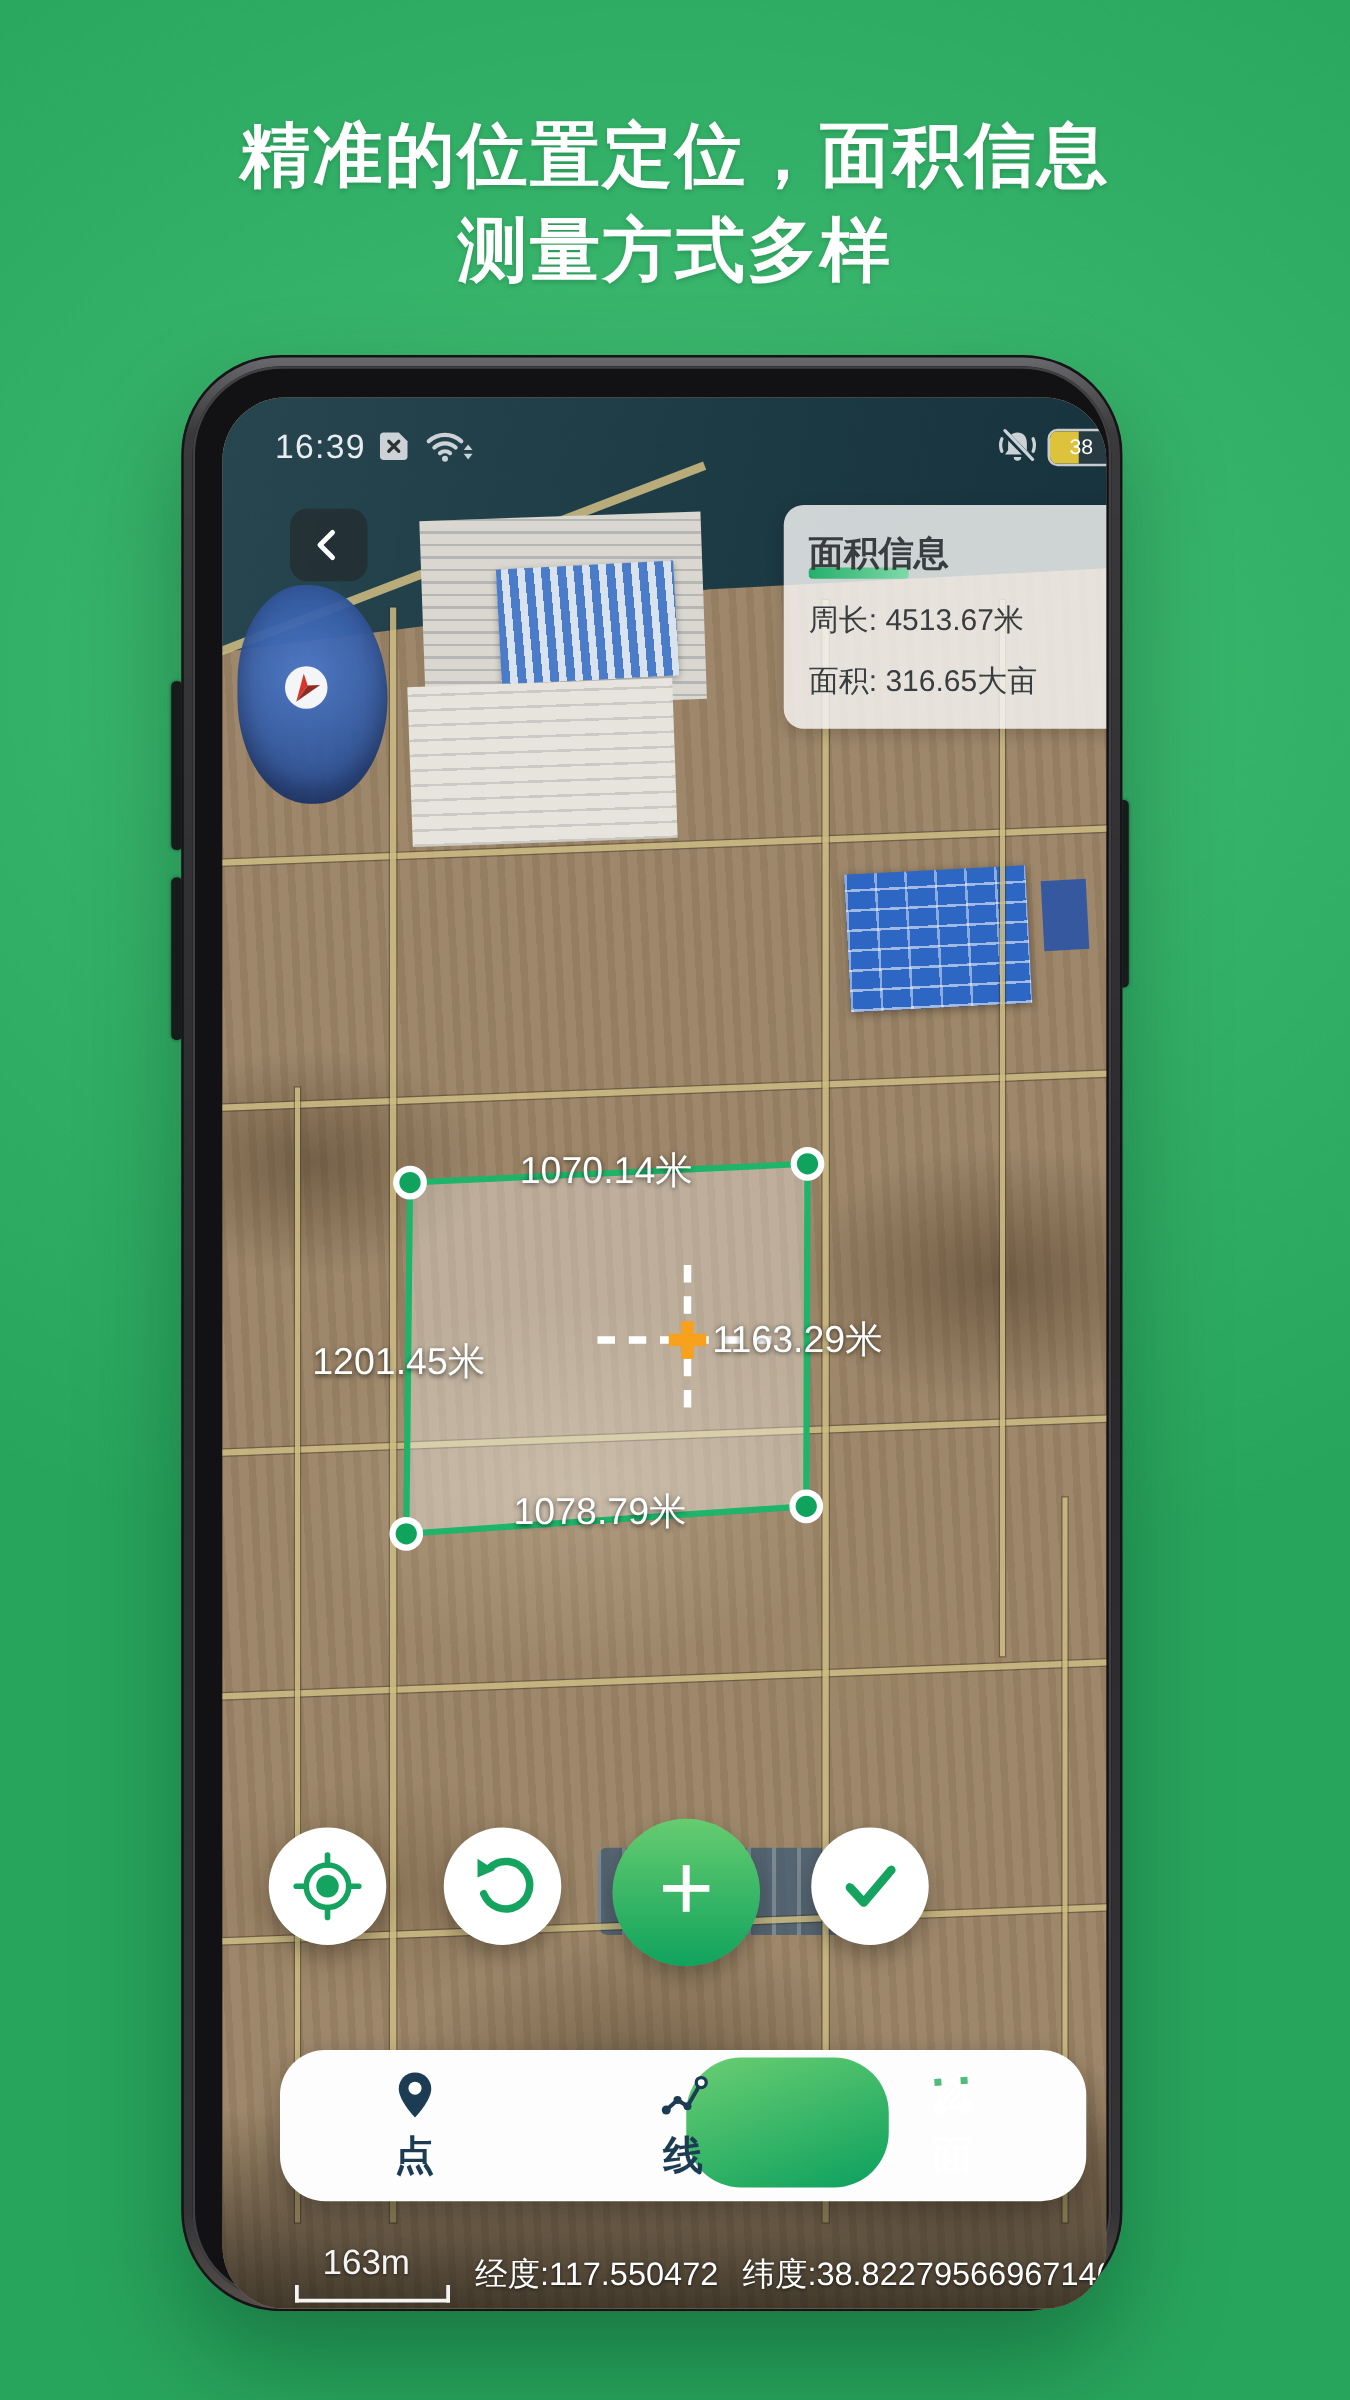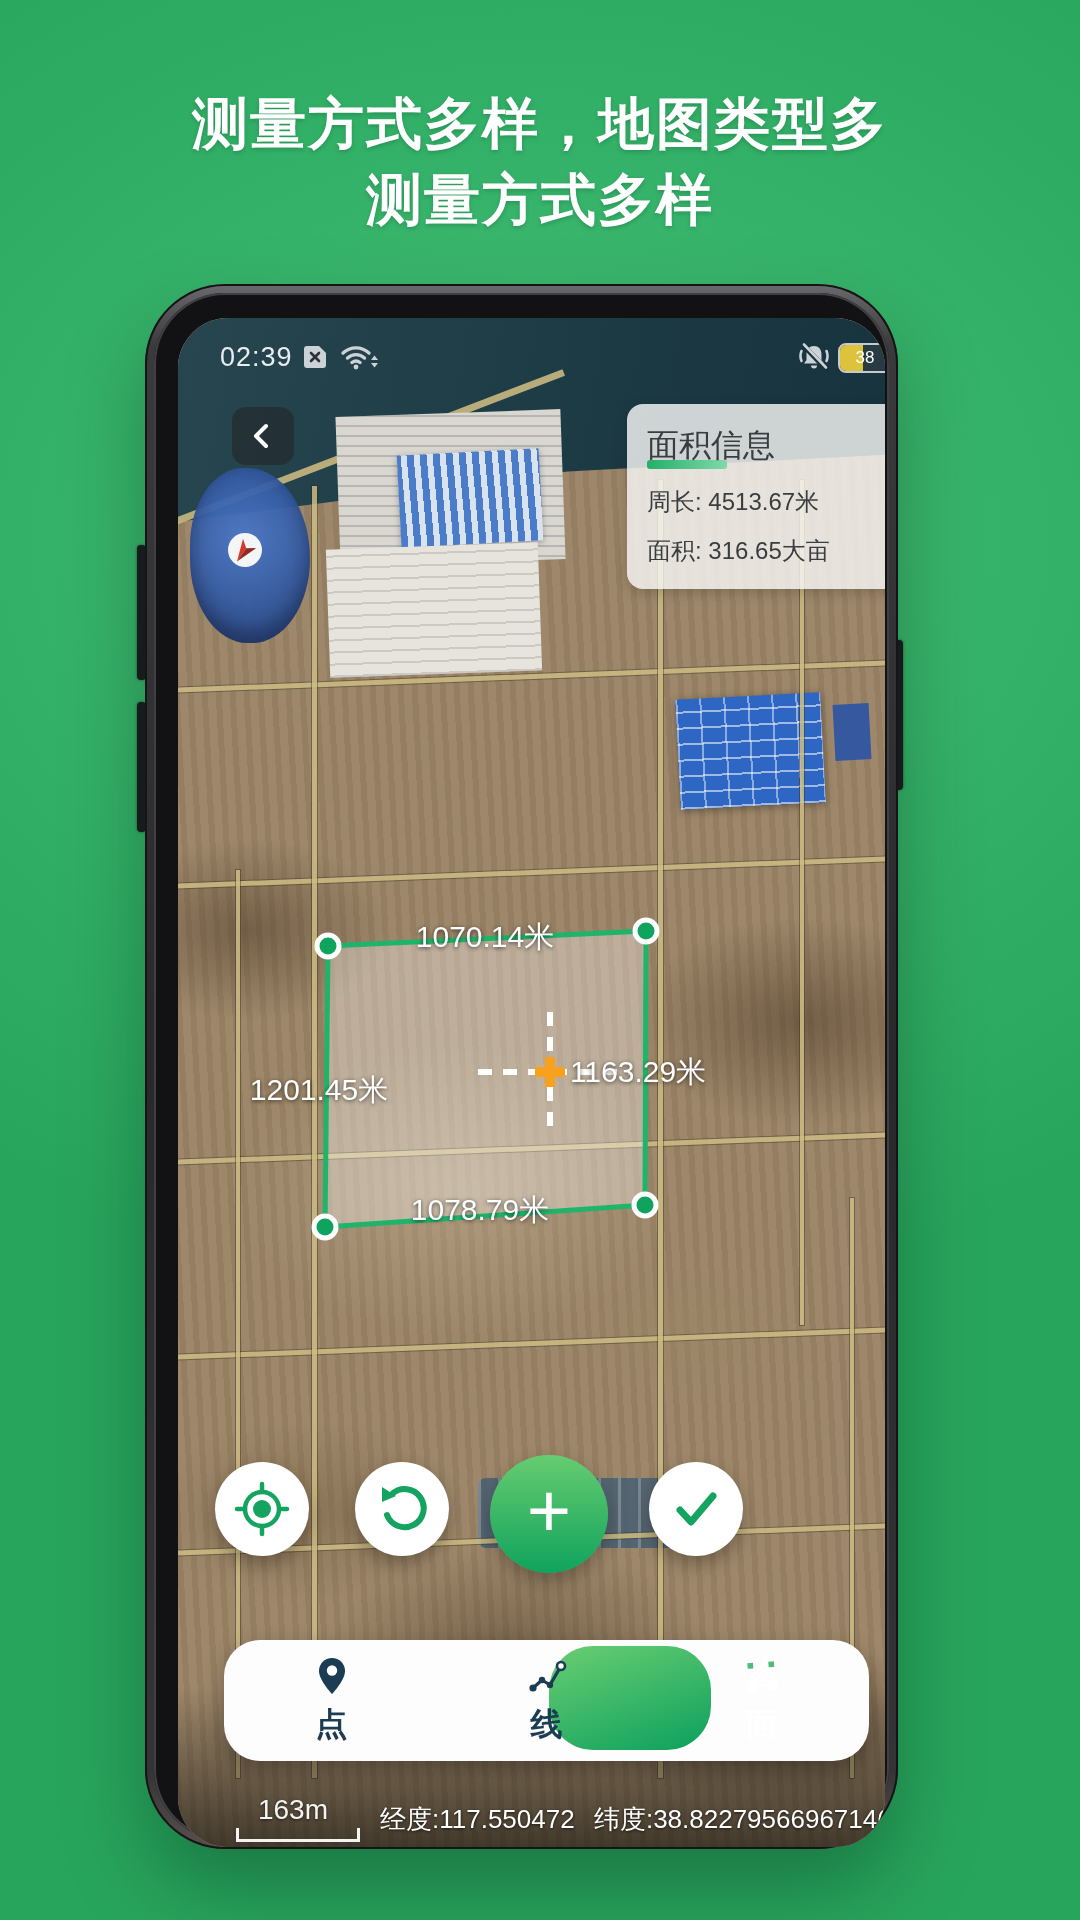--- a/index.html
+++ b/index.html
@@ -84,21 +84,21 @@
   .sb-batt{position:absolute;left:660px;top:7px;width:50px;height:26px;border:2px solid #c6cbcf;border-radius:8px;
     background:rgba(55,65,70,.55);overflow:hidden;}
   .sb-batt .fill{position:absolute;left:0;top:0;bottom:0;width:45%;background:#ddc33c;}
   .sb-batt .pct{position:absolute;inset:0;text-align:center;font-size:17px;line-height:26px;color:#fff;font-weight:normal;}
   
   .back-btn{position:absolute;left:54px;top:89px;width:62px;height:58px;border-radius:14px;
     background:rgba(35,38,40,.62);display:flex;align-items:center;justify-content:center;}
   .info-panel{position:absolute;left:449px;top:86px;width:250px;border-radius:16px;
     background:rgba(247,247,245,.82);box-shadow:0 4px 14px rgba(0,0,0,.18);
     padding:20px 18px 22px 20px;color:#3a3d3f;}
-  .info-title{font-size:32px;font-weight:normal;display:inline-block;position:relative;z-index:1;}
+  .info-title{font-size:28px;font-weight:bold;display:inline-block;position:relative;z-index:1;}
   .info-underline{width:80px;height:9px;margin-top:-8px;border-radius:3px;
     background:linear-gradient(90deg,#23b069,#7fd9a9);}
   .info-row{margin-top:17px;font-size:24px;white-space:nowrap;}
   
   .meas-label{position:absolute;transform:translate(-50%,-50%);color:#fff;font-size:30px;
     text-shadow:0 1px 4px rgba(0,0,0,.65);white-space:nowrap;z-index:6;}
   .svg-overlay{position:absolute;left:0;top:0;z-index:5;}
   
   .act-btn{position:absolute;border-radius:50%;display:flex;align-items:center;justify-content:center;
     box-shadow:0 8px 18px rgba(0,0,0,.28);z-index:10;}
@@ -121,21 +121,21 @@
   .scale-bracket{position:absolute;left:58px;top:1510px;width:118px;height:11px;z-index:12;
     border-left:3px solid #f4f4f2;border-right:3px solid #f4f4f2;border-bottom:3px solid #f4f4f2;}
   .coords{position:absolute;left:196px;top:1484px;width:500px;text-align:center;color:#fff;font-size:26px;z-index:12;
     text-shadow:0 1px 3px rgba(0,0,0,.7);white-space:nowrap;}
   .coords span{margin:0 6px;}
 </style>
 </head>
 <body>
 
 <div class="hero-title">
-  <div>测量方式多样，地图类型多</div>
+  <div>精准的位置定位，面积信息</div>
   <div>测量方式多样</div>
 </div>
 
 <div class="side-btn sb-l1"></div>
 <div class="side-btn sb-l2"></div>
 <div class="side-btn sb-r1"></div>
 
 <div class="phone">
   <div class="phone-inner">
     <div class="screen">
@@ -180,21 +180,21 @@
         <circle cx="467" cy="887" r="11" fill="#10a35d" stroke="#ffffff" stroke-width="5"></circle>
         <circle cx="147" cy="909" r="11" fill="#10a35d" stroke="#ffffff" stroke-width="5"></circle>
       </svg>
 
       <div class="meas-label" style="left:307px;top:619px;">1070.14米</div>
       <div class="meas-label" style="left:141px;top:772px;">1201.45米</div>
       <div class="meas-label" style="left:460px;top:754px;">1163.29米</div>
       <div class="meas-label" style="left:302px;top:892px;">1078.79米</div>
 
       <div class="statusbar">
-        <div class="sb-time">02:39</div>
+        <div class="sb-time">16:39</div>
         <div class="sb-sim">
           <svg width="30" height="26" viewBox="0 0 30 26">
             <path d="M7 2 h12 l7 7 v12 a3 3 0 0 1 -3 3 H7 a3 3 0 0 1 -3-3 V5 a3 3 0 0 1 3-3 z" fill="#ccd2d6"></path>
             <path d="M11 9 l8 8 M19 9 l-8 8" stroke="#2c3235" stroke-width="2.6" stroke-linecap="round"></path>
           </svg>
         </div>
         <div class="sb-wifi">
           <svg width="40" height="30" viewBox="0 0 40 30">
             <path d="M3 11 a19 19 0 0 1 26 0" stroke="#ccd2d6" stroke-width="3.4" fill="none" stroke-linecap="round"></path>
             <path d="M7.5 16 a12.5 12.5 0 0 1 17 0" stroke="#ccd2d6" stroke-width="3.4" fill="none" stroke-linecap="round"></path>

